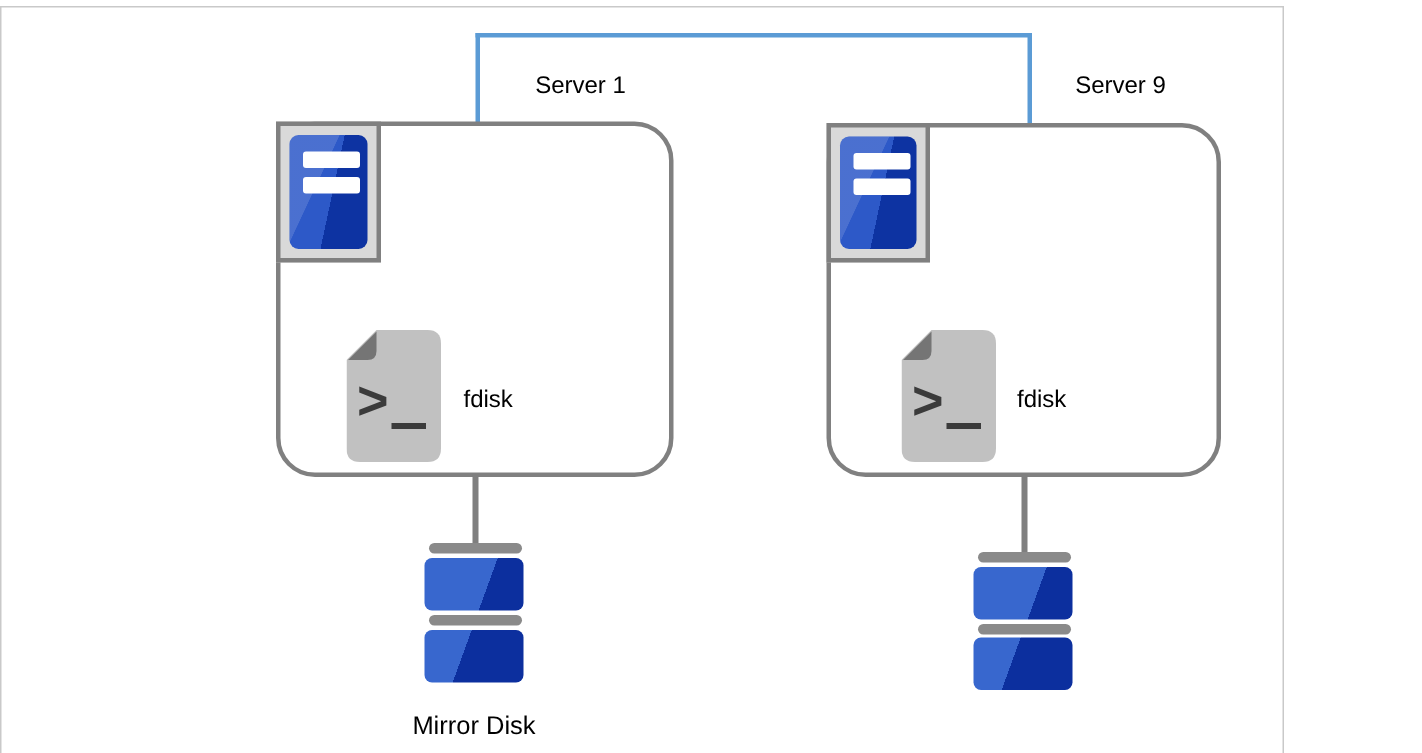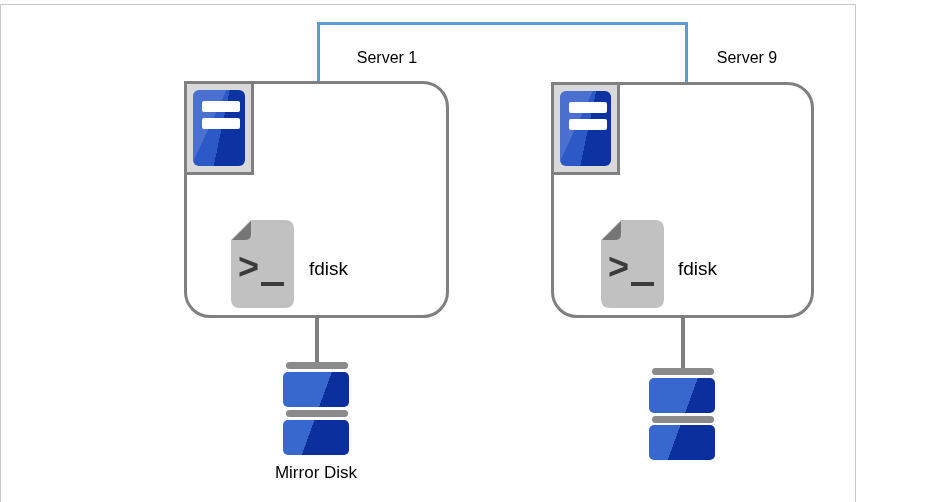--- a/index.html
+++ b/index.html
@@ -72,21 +72,21 @@
     z-index: 2;
   }
   .tower-bar.b1 { top: 11px; }
   .tower-bar.b2 { top: 28px; }
 
   
   .doc-icon { position: absolute; width: 63px; height: 88px; }
   .doc-icon svg { display: block; }
   .tool-label {
     position: absolute;
-    font-size: 19px;
+    font-size: 16px;
     color: var(--label_text, #000000);
     white-space: nowrap;
   }
 
   
   .disk-bar {
     position: absolute;
     width: 62px; height: 7px;
     border-radius: 4px;
     background: var(--disk_bar_gray, #8a8a8a);
@@ -106,20 +106,21 @@
       var(--disk_blue_light, #3867ce) 40%,
       var(--disk_blue_dark, #0c2f9e) 40%);
   }
   .disk-label {
     position: absolute;
     width: 160px;
     text-align: center;
     font-size: 17px;
     color: var(--label_text, #000000);
     white-space: nowrap;
+    margin-top: 11px;
   }
 </style>
 </head>
 <body style="--frame_bg: #ffffff; --frame_border: #c9c9c9; --link_blue: #5b9bd5; --connector_gray: #7f7f7f; --node_border_gray: #808080; --icon_tile_bg: #d9d9d9; --server_blue_light: #2d59c8; --server_blue_dark: #0d33a2; --doc_gray: #c1c1c1; --doc_fold_gray: #757575; --glyph_dark: #3b3b3b; --disk_bar_gray: #8a8a8a; --disk_blue_light: #3867ce; --disk_blue_dark: #0c2f9e; --label_text: #000000;">
 
 <div class="canvas">
 
   <div class="link-h" style="left:316px; top:17px; width:371px; height:3px;"></div>
   <div class="link-v" style="left:316px; top:17px; width:3px; height:60px;"></div>
   <div class="link-v" style="left:684px; top:17px; width:3px; height:61px;"></div>

